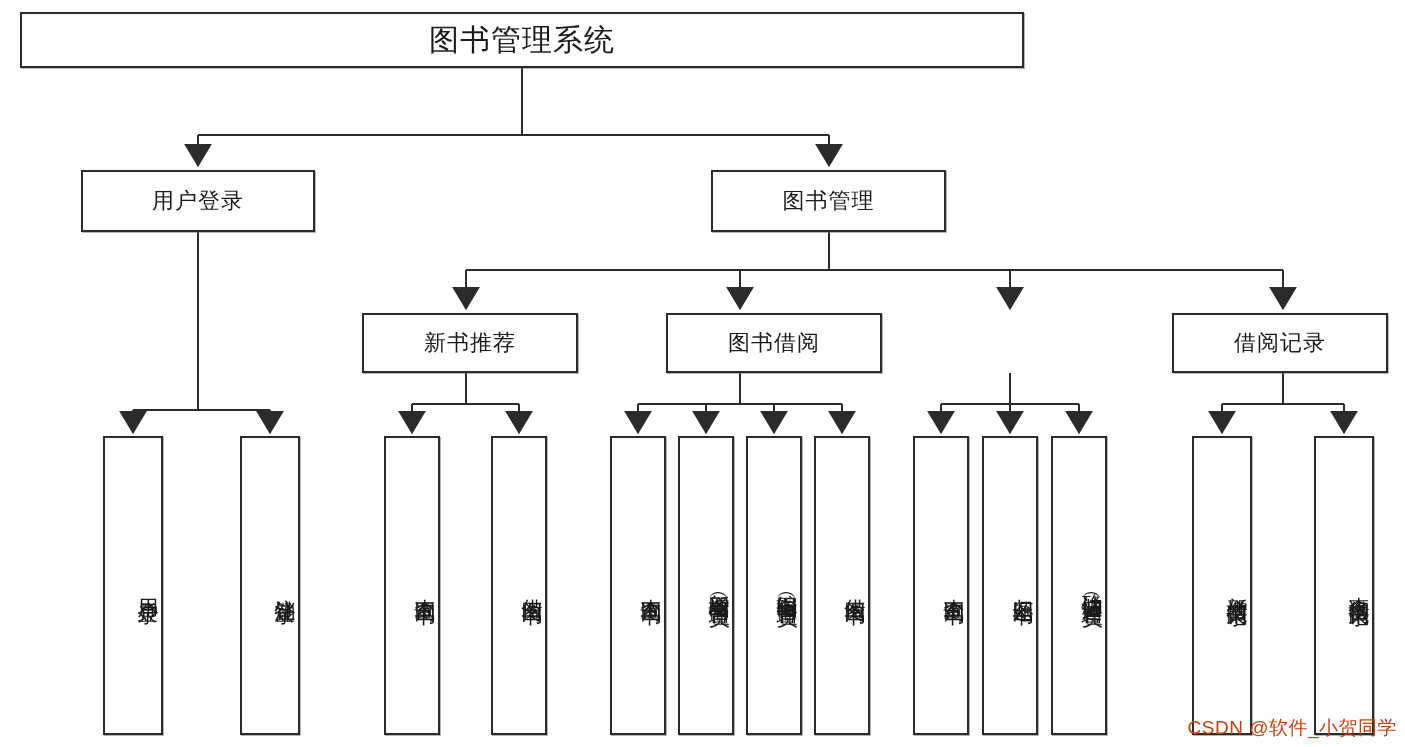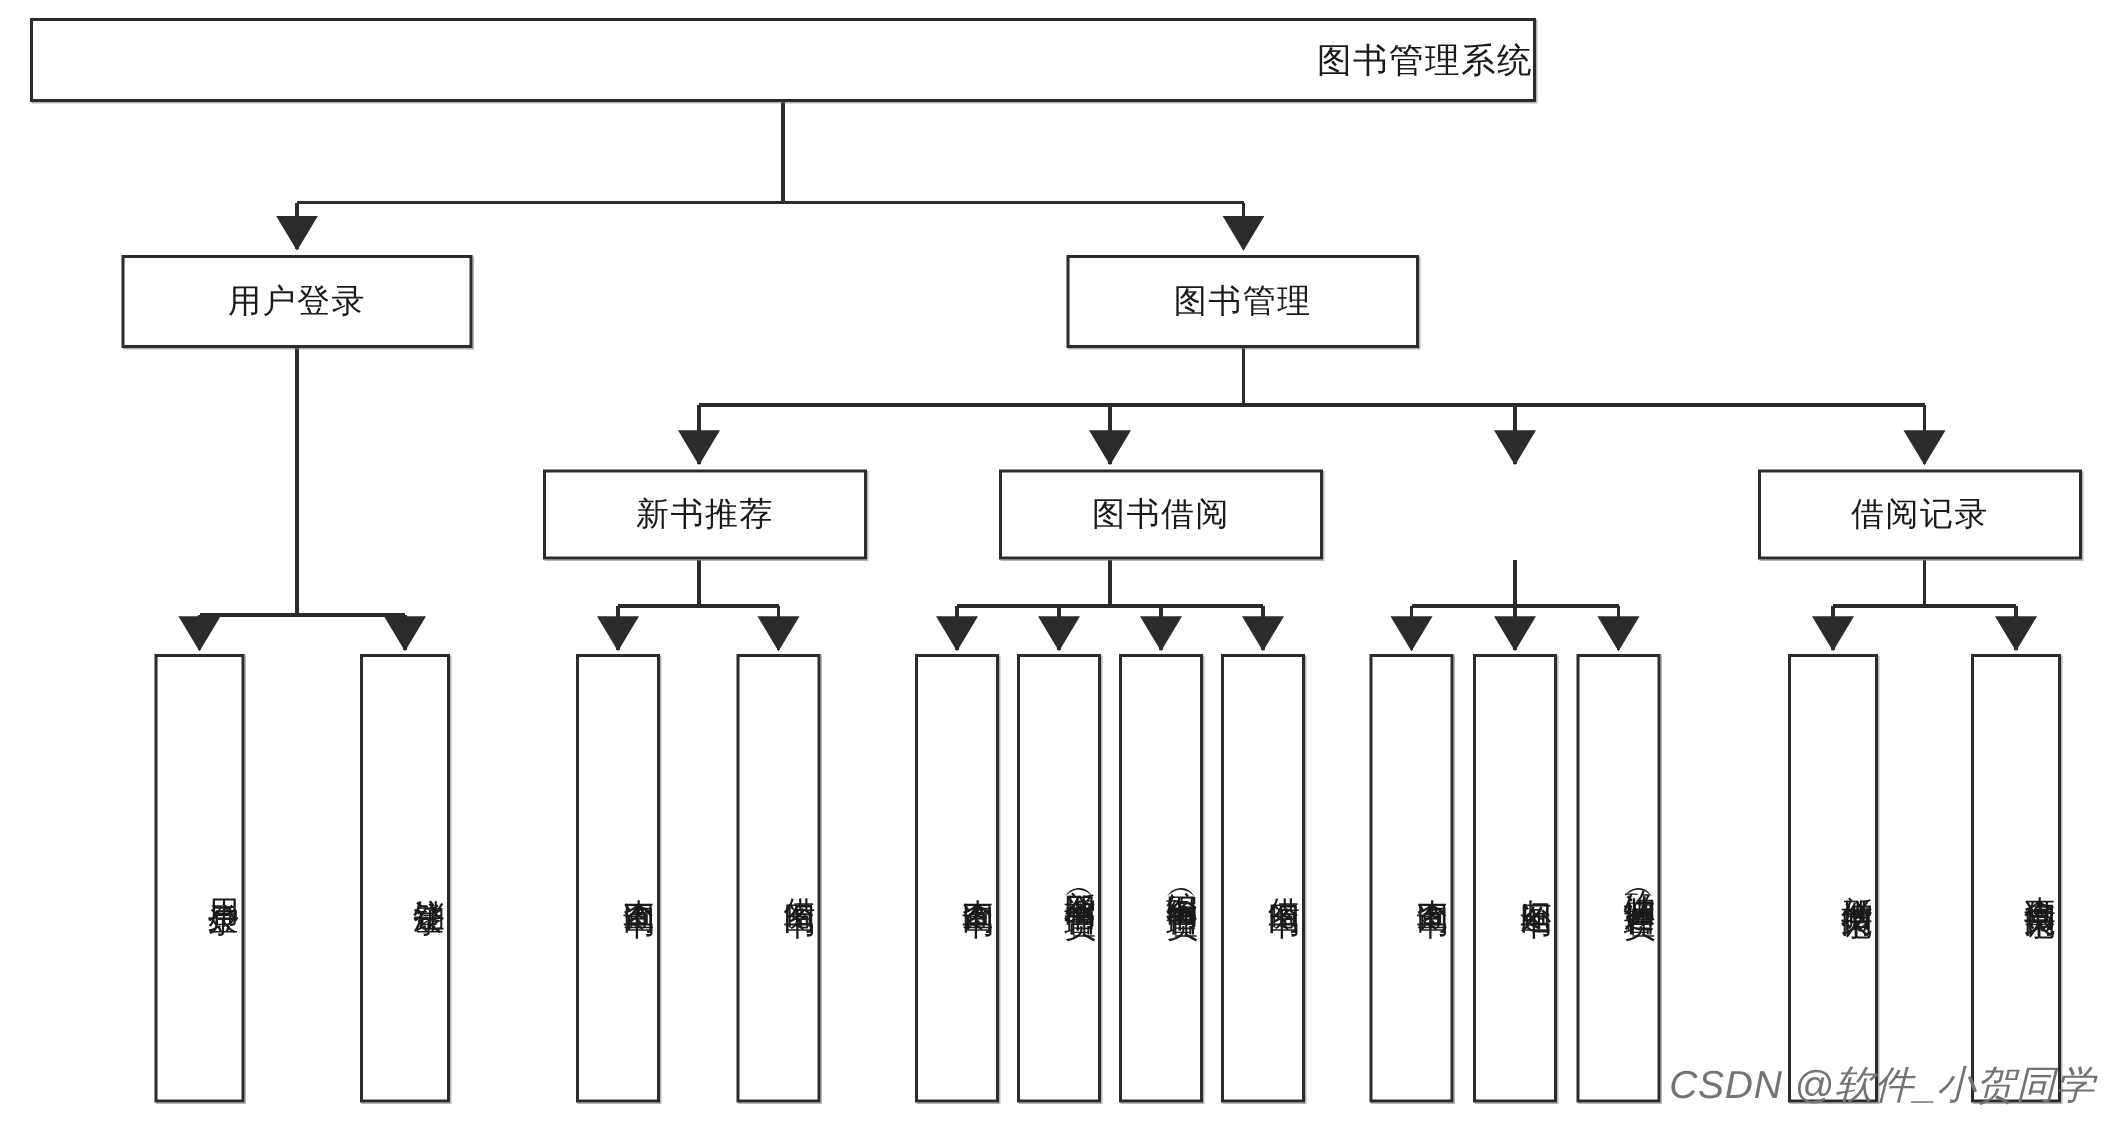--- a/index.html
+++ b/index.html
@@ -37,22 +37,21 @@
     color: #1a1a1a;
     box-shadow: 1px 1px 0 rgba(120,120,120,0.55);
   }
   .node.h {
     font-size: 22px;
     line-height: 1.25;
     letter-spacing: 1px;
     white-space: nowrap;
   }
   .node.root {
-    font-size: 23px;
-    justify-content: flex-end;
+    font-size: 30px;
   }
   .node.v {
     writing-mode: vertical-rl;
     text-orientation: upright;
     font-size: 21px;
     line-height: 1.26;
     letter-spacing: 2px;
     padding: 6px 0;
     align-items: flex-start;
     justify-content: center;
@@ -60,26 +59,25 @@
   .node.v > span {
     writing-mode: vertical-rl;
     text-orientation: upright;
     display: block;
     max-height: 100%;
   }
   .watermark {
     position: absolute;
     right: 8px;
     bottom: 6px;
-    font-size: 26px;
-    color: #737373;
+    font-size: 19px;
+    color: #c2410c;
     letter-spacing: 0.5px;
     white-space: nowrap;
     pointer-events: none;
-    font-style: italic;
   }
 </style>
 </head>
 <body>
 
 <div id="canvas">
 
   <svg id="edges" viewBox="0 0 1405 747" xmlns="http://www.w3.org/2000/svg">
     <defs>
       <marker id="arrow" viewBox="0 0 10 12" refX="9.5" refY="6" markerWidth="9" markerHeight="11" orient="auto-start-reverse">

